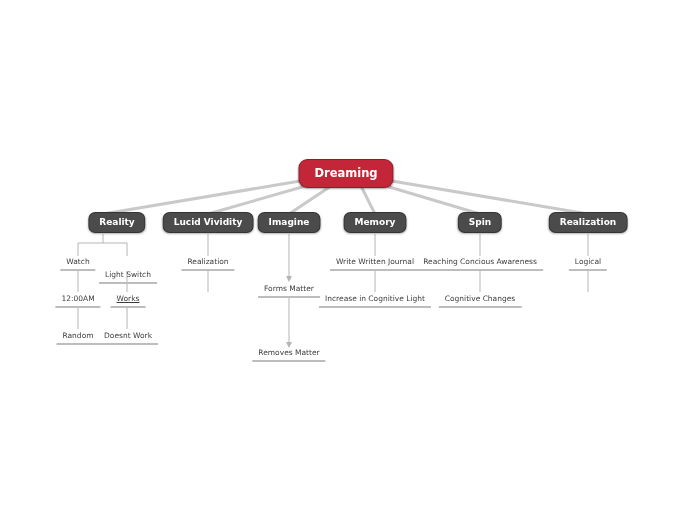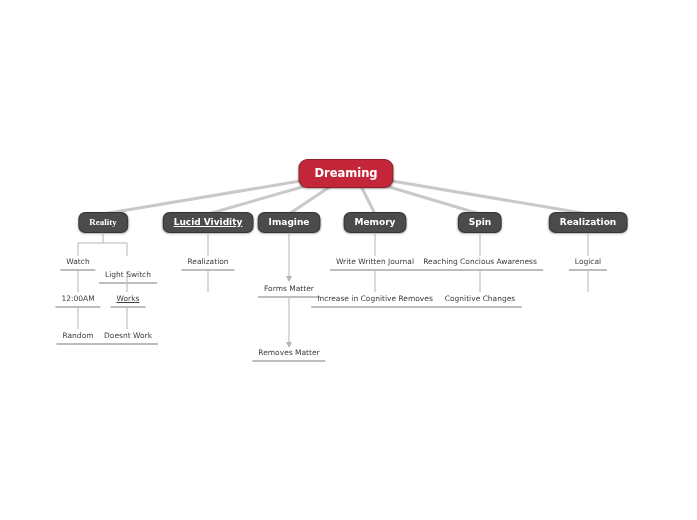--- a/index.html
+++ b/index.html
@@ -115,40 +115,40 @@
 
     <line class="tree-line" x1="480" y1="234" x2="480" y2="256"></line>
     <line class="tree-line" x1="480" y1="271" x2="480" y2="292"></line>
 
     <line class="tree-line" x1="588" y1="234" x2="588" y2="256"></line>
     <line class="tree-line" x1="588" y1="271" x2="588" y2="292"></line>
   </svg>
 
   <div class="node node-root" style="left:346px; top:159px;">Dreaming</div>
 
-  <div class="node node-topic" style="left:103px; top:212px;font-family:Liberation Serif, serif;">Reality</div>
-  <div class="node node-topic" style="left:208px; top:212px;text-decoration:underline;">Lucid Vividity</div>
+  <div class="node node-topic" style="left:117px; top:212px;">Reality</div>
+  <div class="node node-topic" style="left:208px; top:212px;">Lucid Vividity</div>
   <div class="node node-topic" style="left:289px; top:212px;">Imagine</div>
   <div class="node node-topic" style="left:375px; top:212px;">Memory</div>
   <div class="node node-topic" style="left:480px; top:212px;">Spin</div>
   <div class="node node-topic" style="left:588px; top:212px;">Realization</div>
 
   <div class="leaf" style="left:78px; top:257px;">Watch</div>
   <div class="leaf" style="left:128px; top:270px;">Light Switch</div>
   <div class="leaf" style="left:78px; top:294px;">12:00AM</div>
   <div class="leaf" style="left:128px; top:294px;text-decoration:underline;">Works</div>
   <div class="leaf" style="left:78px; top:331px;">Random</div>
   <div class="leaf" style="left:128px; top:331px;">Doesnt Work</div>
 
   <div class="leaf" style="left:208px; top:257px;">Realization</div>
 
   <div class="leaf" style="left:289px; top:284px;text-align:right;">Forms Matter</div>
   <div class="leaf" style="left:289px; top:348px;">Removes Matter</div>
 
   <div class="leaf" style="left:375px; top:257px;">Write Written Journal</div>
-  <div class="leaf" style="left:375px; top:294px;">Increase in Cognitive Removes</div>
+  <div class="leaf" style="left:375px; top:294px;">Increase in Cognitive Light</div>
 
   <div class="leaf" style="left:480px; top:257px;">Reaching Concious Awareness</div>
   <div class="leaf" style="left:480px; top:294px;">Cognitive Changes</div>
 
   <div class="leaf" style="left:588px; top:257px;">Logical</div>
 
 </div>
 
 </body></html>

